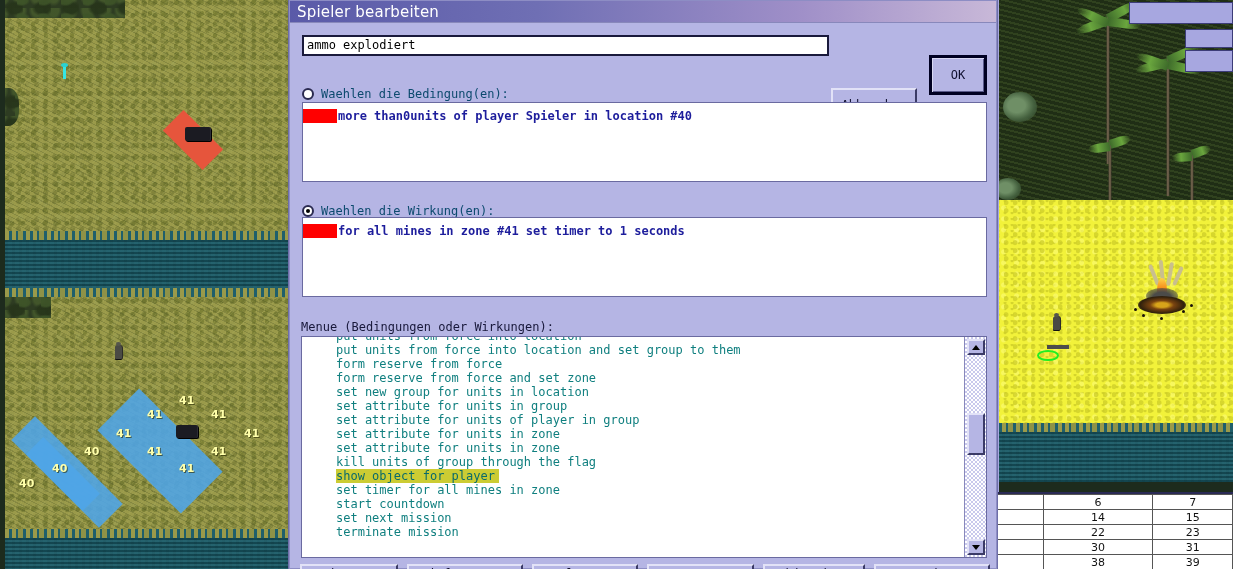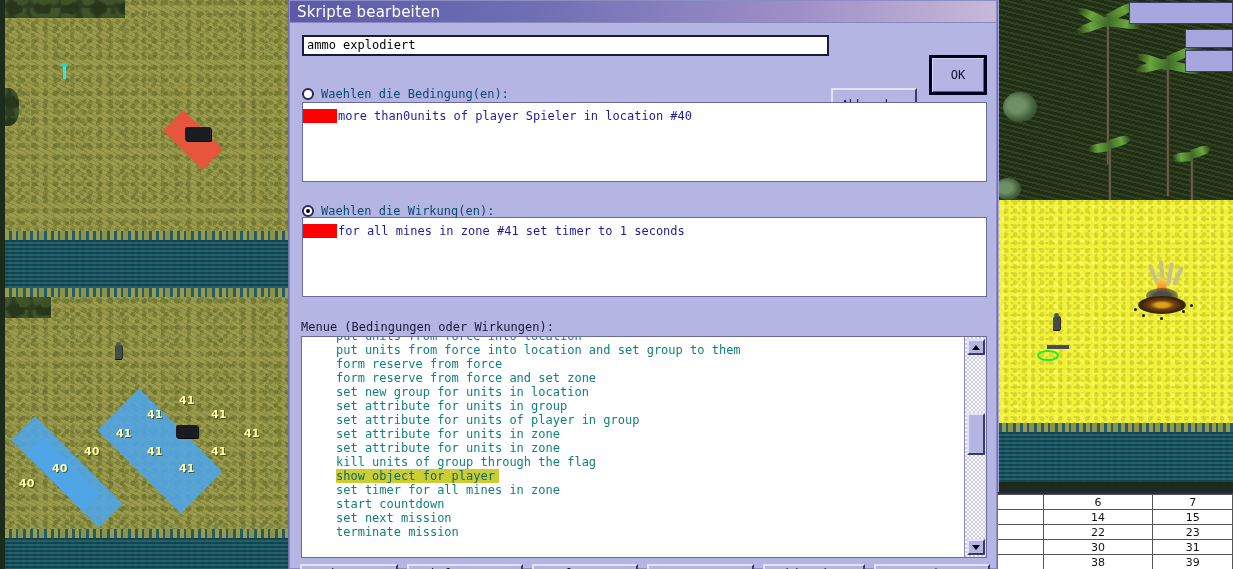--- a/index.html
+++ b/index.html
@@ -267,21 +267,21 @@
 
   .listbox {
     position:absolute; background:#ffffff;
     border:1px solid #6a6aa0;
     overflow:hidden;
   }
   .lb-cond { left:12px; top:79px; width:685px; height:80px; }
   .lb-eff  { left:12px; top:194px; width:685px; height:80px; }
 
   .entry-row {
-    display:flex; align-items:center; height:18px; padding-top:8px;
+    display:flex; align-items:center; height:18px; padding-top:8px;font-weight:bold;
   }
   .entry-swatch { width:34px; height:14px; background:#ff0000; flex:none; }
   .entry-text {
     font-family:"DejaVu Sans Mono", monospace;
     font-size:12px; color:#1d1d9c; white-space:pre; padding-left:1px;
   }
 
   .menu-label {
     position:absolute; left:11px; top:297px;
     font-family:"DejaVu Sans Mono", monospace;
@@ -467,21 +467,21 @@
             <td class="c2">39</td>
           </tr>
         </tbody>
       </table>
     </div>
   </div>
 
   <div class="dialog">
 
     <div class="titlebar">
-      <span class="ttl">Skripte bearbeiten</span>
+      <span class="ttl">Spieler bearbeiten</span>
     </div>
 
     <div class="dlg-body">
 
       <div class="name-input" placeholder="">ammo explodiert</div>
 
       <div class="btn btn-cancel">Abbrechen</div>
       <div class="btn btn-ok">OK</div>
 
       <div class="radio-row" style="left:12px;top:64px;">

